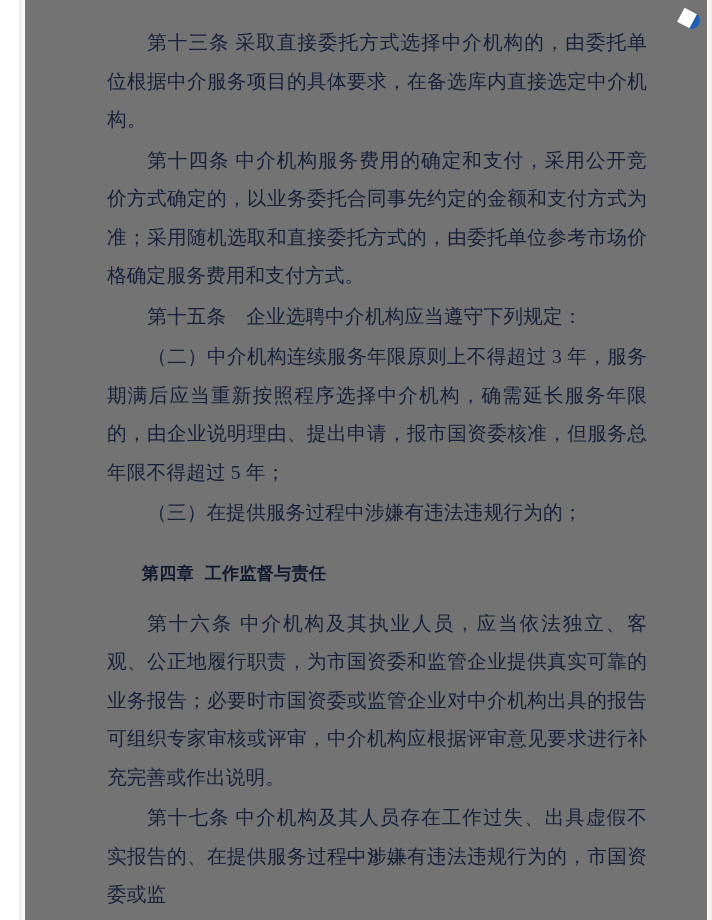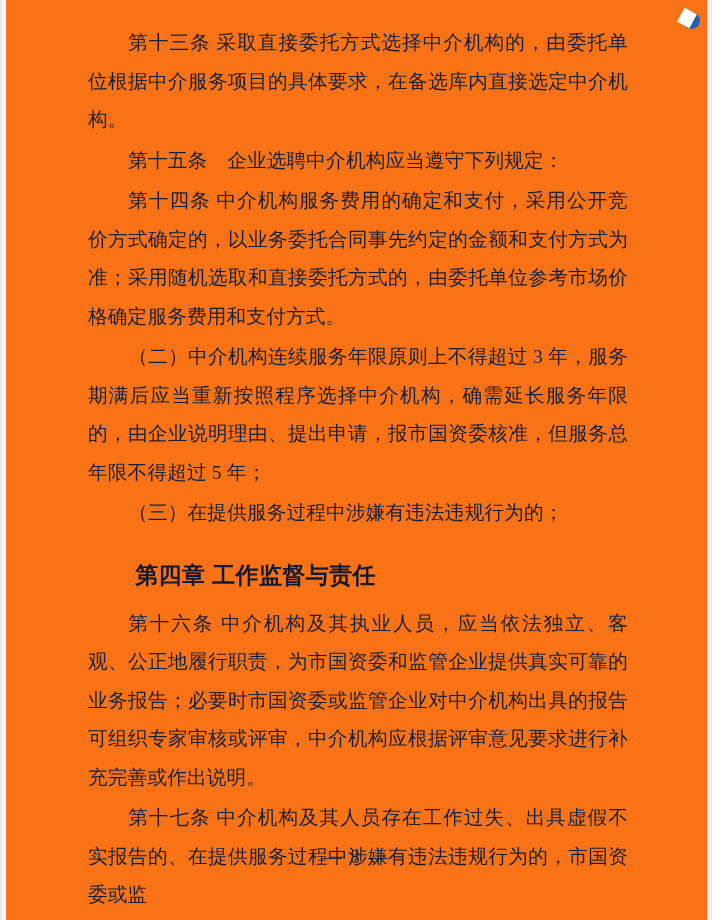--- a/index.html
+++ b/index.html
@@ -11,21 +11,22 @@
     height: 920px;
     background: #ffffff;
     font-family: "Liberation Serif", "DejaVu Serif", serif;
     color: #141c2e;
     position: relative;
     overflow: hidden;
   }
   .page {
     position: absolute;
     inset: 0;
-    background: #f97316;
+    background: #737373;
+    margin-left: 19px;
   }
   .edge-left {
     position: absolute;
     left: 0;
     top: 0;
     width: 6px;
     height: 920px;
     background: linear-gradient(to right, #e8e8e6, #fdfdfd);
   }
   .edge-right {
@@ -74,22 +75,22 @@
     text-align: justify;
     text-justify: inter-ideograph;
     letter-spacing: 0.2px;
     color: #16203a;
   }
   p.indent {
     text-indent: 2.05em;
   }
   h2.heading {
     margin: 26px 0 14px 0;
-    font-family: Liberation Sans, sans-serif;
-    font-size: 23px;
+    font-family: Liberation Mono, monospace;
+    font-size: 17px;
     font-weight: bold;
     line-height: 32px;
     text-indent: 2.05em;
     color: #10192f;
     letter-spacing: 0.4px;
   }
   .footer {
     position: absolute;
     left: 0;
     top: 846px;
@@ -110,22 +111,22 @@
   <div class="edge-left"></div>
   <div class="edge-right"></div>
 
   <div class="corner-mark">
     <div class="dot"></div>
     <div class="cut"></div>
   </div>
 
   <div class="content">
     <p class="para indent">第十三条  采取直接委托方式选择中介机构的，由委托单位根据中介服务项目的具体要求，在备选库内直接选定中介机构。</p>
+    <p class="para indent">第十四条  中介机构服务费用的确定和支付，采用公开竞价方式确定的，以业务委托合同事先约定的金额和支付方式为准；采用随机选取和直接委托方式的，由委托单位参考市场价格确定服务费用和支付方式。</p>
     <p class="para indent">第十五条　企业选聘中介机构应当遵守下列规定：</p>
-    <p class="para indent">第十四条  中介机构服务费用的确定和支付，采用公开竞价方式确定的，以业务委托合同事先约定的金额和支付方式为准；采用随机选取和直接委托方式的，由委托单位参考市场价格确定服务费用和支付方式。</p>
     <p class="para indent">（二）中介机构连续服务年限原则上不得超过 3 年，服务期满后应当重新按照程序选择中介机构，确需延长服务年限的，由企业说明理由、提出申请，报市国资委核准，但服务总年限不得超过 5 年；</p>
     <p class="para indent">（三）在提供服务过程中涉嫌有违法违规行为的；</p>
 
     <h2 class="heading">第四章 工作监督与责任</h2>
 
     <p class="para indent">第十六条  中介机构及其执业人员，应当依法独立、客观、公正地履行职责，为市国资委和监管企业提供真实可靠的业务报告；必要时市国资委或监管企业对中介机构出具的报告可组织专家审核或评审，中介机构应根据评审意见要求进行补充完善或作出说明。</p>
     <p class="para indent">第十七条  中介机构及其人员存在工作过失、出具虚假不实报告的、在提供服务过程中涉嫌有违法违规行为的，市国资委或监</p>
   </div>
 
   <div class="footer">

